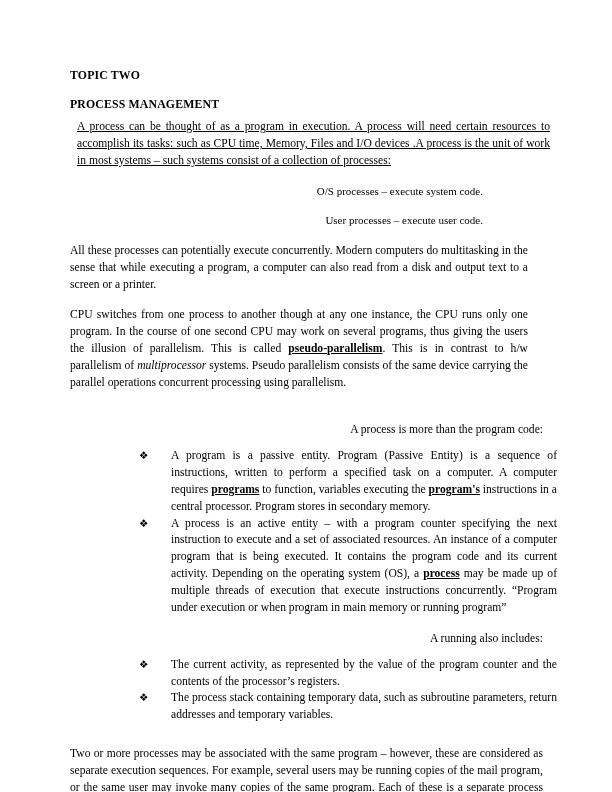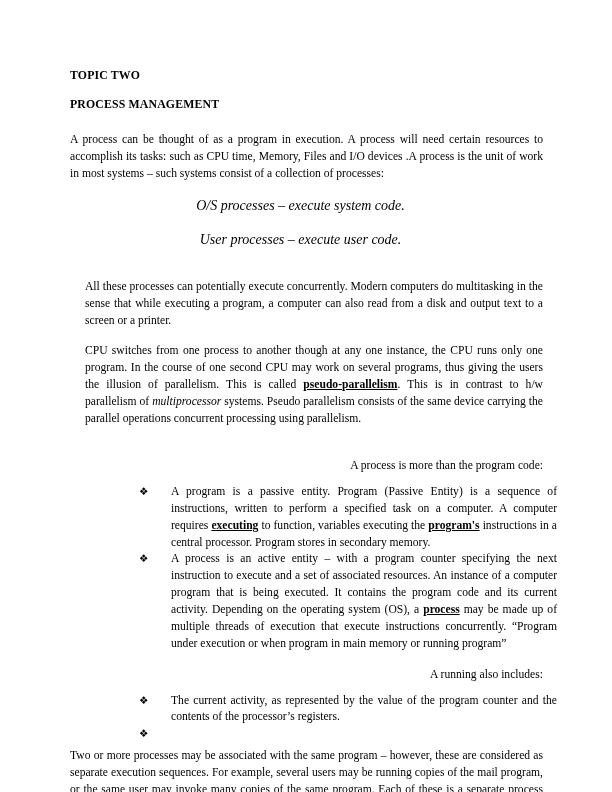--- a/index.html
+++ b/index.html
@@ -25,59 +25,58 @@
 
   
   .heading {
     font-size: 11.8px;
     font-weight: bold;
     line-height: 1.32;
     letter-spacing: 0.15px;
     margin: 0 0 13px 0;
   }
   .heading.second {
-    margin-bottom: 20px;
+    margin-bottom: 7px;
   }
 
   
   .para {
     font-size: 11.6px;
     line-height: 1.465;
     text-align: justify;
     margin: 0 0 13px 0;
   }
   .para.flush {
-    margin-left: 0;
+    margin-left: 7px;
     width: 473px;
+    text-decoration: underline;
   }
   .para.indent {
-    margin-left: 15px;
     width: 458px;
   }
   .para.lead-in {
     margin-left: 17px;
     width: 456px;
     text-align: right;
     margin-bottom: 9px;
   }
   .para.tail {
     margin-left: 0;
     width: 473px;
   }
 
   
   .subline {
-    font-size: 14px;
+    font-size: 11px;
     line-height: 1.465;
     margin: 0 0 13px 48px;
-    text-align: center;
-    font-style: italic;
+    text-align: right;
   }
   .subline.last {
-    margin-bottom: 29px;
+    margin-bottom: 15px;
   }
 
   
   .bullets {
     list-style: none;
     margin: 0 0 13px 0;
     padding: 0;
   }
   .bullets li {
     position: relative;
@@ -128,28 +127,28 @@
 
   <p class="para indent">All these processes can potentially execute concurrently. Modern computers do multitasking in the sense that while executing a program, a computer can also read from a disk and output text to a screen or a printer.</p>
 
   <p class="para indent"><span>CPU switches from one process to another though at any one instance, the CPU runs only one program. In the course of one second CPU may work on several programs, thus giving the users the illusion of parallelism. This is called </span><b>pseudo-parallelism</b><span>. This is in contrast to h/w parallelism of </span><i>multiprocessor</i><span> systems. Pseudo parallelism consists of the same device carrying the parallel operations concurrent processing using parallelism.</span></p>
 
   <div class="spacer-md"></div>
 
   <p class="para lead-in">A process is more than the program code:</p>
 
   <ul class="bullets tight group-two">
-    <li><span class="marker">❖</span><span>A program is a passive entity. Program (Passive Entity) is a sequence of instructions, written to perform a specified task on a computer. A computer requires </span><b>executing</b><span> to function, variables executing the </span><b>program's</b><span> instructions in a central processor. Program stores in secondary memory.</span></li>
+    <li><span class="marker">❖</span><span>A program is a passive entity. Program (Passive Entity) is a sequence of instructions, written to perform a specified task on a computer. A computer requires </span><b>programs</b><span> to function, variables executing the </span><b>program's</b><span> instructions in a central processor. Program stores in secondary memory.</span></li>
     <li><span class="marker">❖</span><span>A process is an active entity – with a program counter specifying the next instruction to execute and a set of associated resources. An instance of a computer program that is being executed. It contains the program code and its current activity. Depending on the operating system (OS), a </span><b>process</b><span> may be made up of multiple threads of execution that execute instructions concurrently. “Program under execution or when program in main memory or running program”</span></li>
   </ul>
 
   <p class="para lead-in">A running also includes:</p>
 
   <ul class="bullets tight">
     <li><span class="marker">❖</span><span>The current activity, as represented by the value of the program counter and the contents of the processor’s registers.</span></li>
-    <li><span class="marker">❖</span></li>
+    <li><span class="marker">❖</span><span>The process stack containing temporary data, such as subroutine parameters, return addresses and temporary variables.</span></li>
   </ul>
 
   <div class="spacer-sm"></div>
 
   <p class="para tail">Two or more processes may be associated with the same program – however, these are considered as separate execution sequences. For example, several users may be running copies of the mail program, or the same user may invoke many copies of the same program.  Each of these is a separate process and their data sections will vary.</p>
 
 </div>
 
 </body></html>

